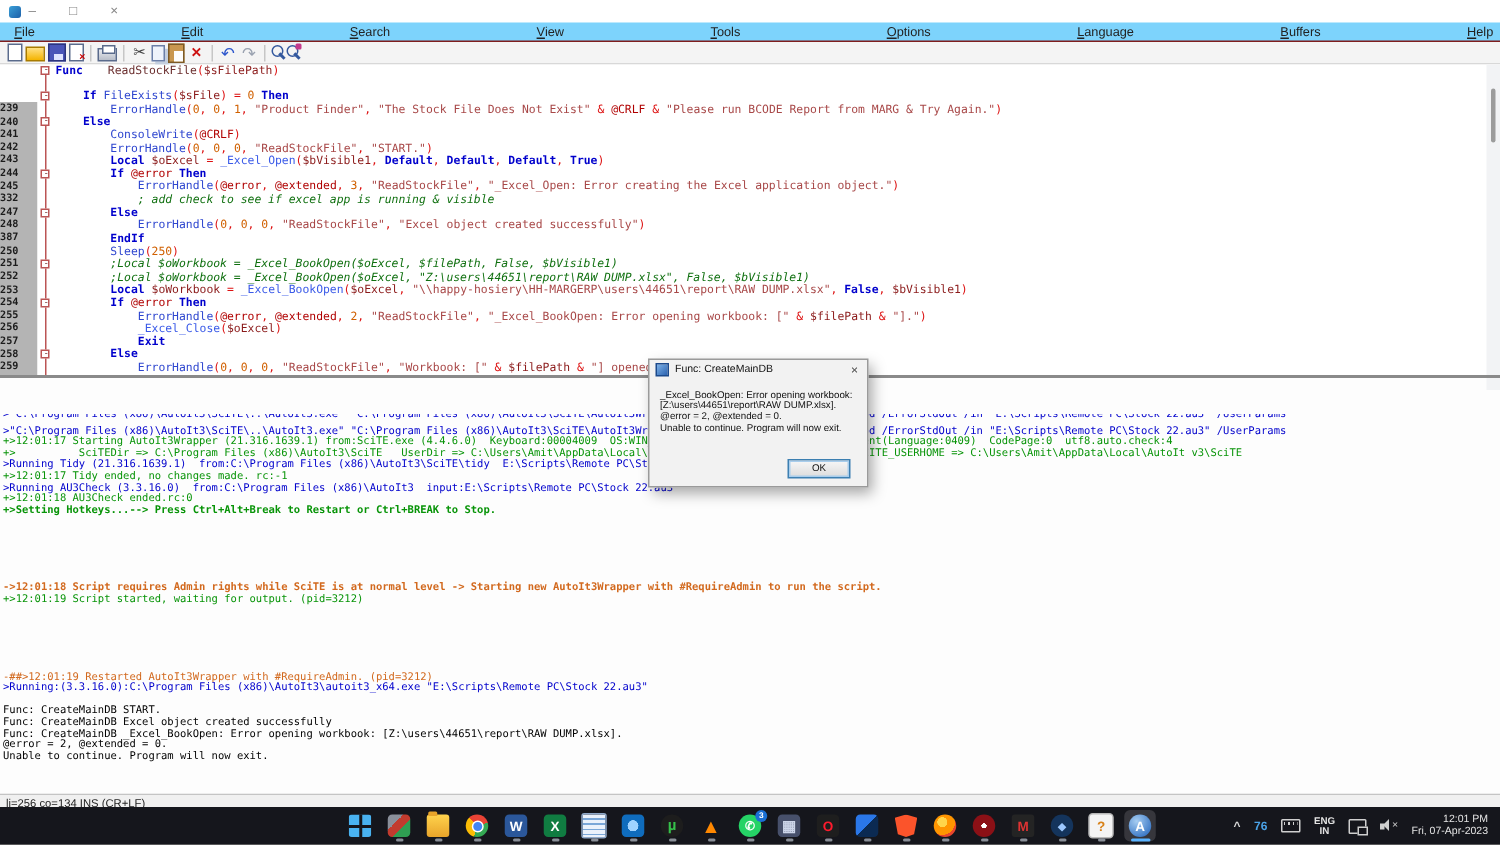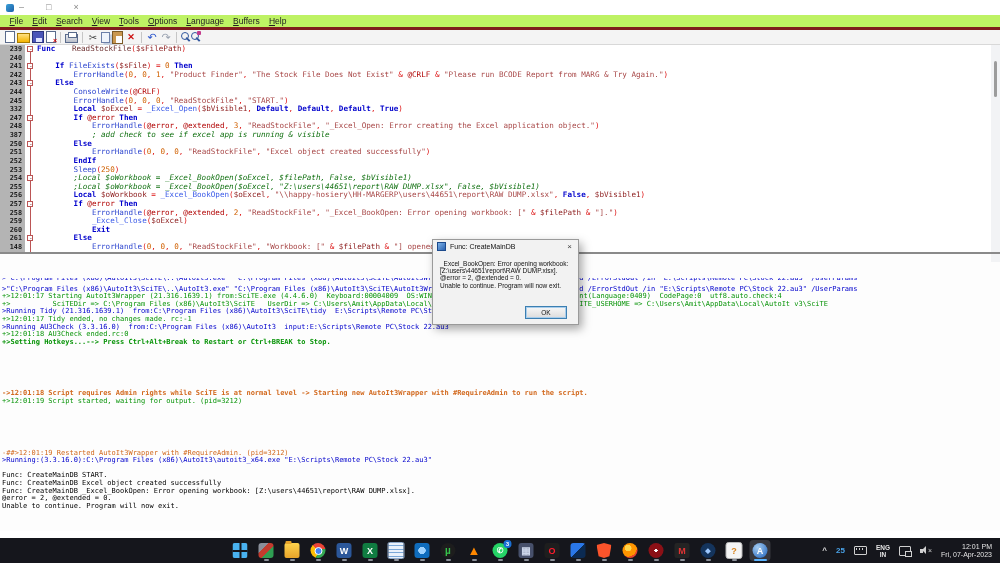--- a/index.html
+++ b/index.html
@@ -7,21 +7,21 @@
   .screen{position:relative;width:1000px;height:563px;background:#fff;}
 
   
   .window{position:absolute;left:0;top:0;width:1000px;height:538px;background:#fff;}
   .titlebar{height:15px;background:#ffffff;display:flex;align-items:center;padding:0 6px;font-size:8.5px;color:#333;}
   .app-icon{width:8px;height:8px;border-radius:2px;background:linear-gradient(135deg,#3aa0d8,#1c5fa8);margin-right:5px;flex:0 0 auto;}
   .title{flex:1;white-space:nowrap;overflow:hidden;}
   .wctl{display:flex;gap:22px;color:#888;font-size:9px;padding-right:8px;}
   .wctl span{cursor:default;line-height:15px;}
 
-  .menubar{height:12px;background:#bef264;display:flex;align-items:center;padding-left:5px;font-size:8.5px;color:#222;border-bottom:3px solid #7f1d1d;}
+  .menubar{height:12px;background:#7dd3fc;display:flex;align-items:center;padding-left:5px;font-size:8.5px;color:#222;border-bottom:1px solid #7f1d1d;justify-content:space-between;}
   .mi{padding:0 4.5px;white-space:nowrap;}
   .mi u{text-decoration:underline;}
 
   .toolbar{height:14px;background:#f4f4f4;display:flex;align-items:center;padding-left:4px;border-bottom:1px solid #d8d8d8;}
   .ti{width:12px;height:12px;margin:0 1px;display:flex;align-items:center;justify-content:center;position:relative;font-size:9px;}
   .t-sep{width:1px;height:11px;background:#c6c6c6;margin:0 3px;}
   .t-new-file{background:#fff;border:1px solid #5a6b8c;width:8px;height:10px;}
   .t-open-file{background:linear-gradient(#ffe082,#f4b400);border:1px solid #a87b00;width:11px;height:8px;margin-top:2px;}
   .t-save-file{background:#4a55b8;border:1px solid #2b347e;width:10px;height:10px;}
   .t-save-file::after{content:"";position:absolute;left:3px;top:6px;width:6px;height:4px;background:#dfe3ff;}
@@ -37,21 +37,21 @@
   .t-undo::before{content:"↶";color:#2b55cc;font-size:11px;}
   .t-redo::before{content:"↷";color:#9aa2b0;font-size:11px;}
   .t-find{border:1.6px solid #33589e;border-radius:50%;width:6px;height:6px;margin-top:-2px;}
   .t-find::after{content:"";position:absolute;width:1.6px;height:5px;background:#33589e;transform:rotate(-45deg);right:-1px;bottom:-3px;}
   .t-replace{border:1.6px solid #33589e;border-radius:50%;width:6px;height:6px;margin-top:-2px;}
   .t-replace::after{content:"";position:absolute;width:1.6px;height:5px;background:#33589e;transform:rotate(-45deg);right:-1px;bottom:-3px;}
   .t-replace::before{content:"";position:absolute;width:4px;height:4px;background:#c43a8c;right:-3px;top:-2px;border-radius:1px;}
 
   
   .editor{position:relative;height:207px;display:flex;background:#fff;overflow:hidden;}
-  .lncol{width:25px;background:#b4b4b4;color:#1c1c1c;font:bold 6.8px "DejaVu Sans Mono",monospace;text-align:right;padding-right:3px;box-sizing:border-box;flex:0 0 auto;}
+  .lncol{width:25px;background:#b4b4b4;color:#1c1c1c;font:bold 6.8px "DejaVu Sans Mono",monospace;padding-right:3px;box-sizing:border-box;flex:0 0 auto;margin-top:25px;}
   .lncol div{height:8.62px;line-height:8.62px;}
   .foldcol{width:12px;background:#fff;flex:0 0 auto;position:relative;}
   .foldcol .vline{position:absolute;left:5px;top:2px;bottom:0;width:1px;background:#b55;}
   .foldcol div.frow{height:8.62px;position:relative;}
   .fbox{position:absolute;left:2px;top:1px;width:6px;height:6px;background:#fff;border:1px solid #b55;box-sizing:border-box;}
   .fbox::before{content:"-";position:absolute;left:1px;top:-2px;font:6px "DejaVu Sans Mono",monospace;color:#733;}
   .codecol{flex:1;font:7.6px "DejaVu Sans Mono",monospace;white-space:pre;overflow:hidden;color:#000;}
   .codecol div{height:8.62px;line-height:8.62px;}
   .c-kw{color:#0000cc;font-weight:bold;}
   .c-fn{color:#2e46cf;}
@@ -263,20 +263,21 @@
           <div class="vthumb"></div>
         </div>
     </div>
 
     <div class="splitter"></div>
 
     <div class="output" id="output">
       <div class="oscroll"></div>
     <div class="oclip"><div class="o-blue">&gt;"C:\Program Files (x86)\AutoIt3\SciTE\..\AutoIt3.exe" "C:\Program Files (x86)\AutoIt3\SciTE\AutoIt3Wrapper\AutoIt3Wrapper.au3" /run /prod /ErrorStdOut /in "E:\Scripts\Remote PC\Stock 22.au3" /UserParams</div></div><div class="o-blue">&gt;"C:\Program Files (x86)\AutoIt3\SciTE\..\AutoIt3.exe" "C:\Program Files (x86)\AutoIt3\SciTE\AutoIt3Wrapper\AutoIt3Wrapper.au3" /run /prod /ErrorStdOut /in "E:\Scripts\Remote PC\Stock 22.au3" /UserParams</div><div class="o-green">+&gt;12:01:17 Starting AutoIt3Wrapper (21.316.1639.1) from:SciTE.exe (4.4.6.0)  Keyboard:00004009  OS:WIN_11/2009  CPU:X64 OS:X64  Environment(Language:0409)  CodePage:0  utf8.auto.check:4</div><div class="o-green">+&gt;          SciTEDir =&gt; C:\Program Files (x86)\AutoIt3\SciTE   UserDir =&gt; C:\Users\Amit\AppData\Local\AutoIt v3\SciTE\AutoIt3Wrapper   SCITE_USERHOME =&gt; C:\Users\Amit\AppData\Local\AutoIt v3\SciTE</div><div class="o-blue">&gt;Running Tidy (21.316.1639.1)  from:C:\Program Files (x86)\AutoIt3\SciTE\tidy  E:\Scripts\Remote PC\Stock 22.au3</div><div class="o-green">+&gt;12:01:17 Tidy ended, no changes made. rc:-1</div><div class="o-blue">&gt;Running AU3Check (3.3.16.0)  from:C:\Program Files (x86)\AutoIt3  input:E:\Scripts\Remote PC\Stock 22.au3</div><div class="o-green">+&gt;12:01:18 AU3Check ended.rc:0</div><div class="o-green o-b">+&gt;Setting Hotkeys...--&gt; Press Ctrl+Alt+Break to Restart or Ctrl+BREAK to Stop.</div><div class="o-orange o-b">-&gt;12:01:18 Script requires Admin rights while SciTE is at normal level -&gt; Starting new AutoIt3Wrapper with #RequireAdmin to run the script.</div><div class="o-green">+&gt;12:01:19 Script started, waiting for output. (pid=3212)</div><div class="o-orange">-##&gt;12:01:19 Restarted AutoIt3Wrapper with #RequireAdmin. (pid=3212)</div><div class="o-blue">&gt;Running:(3.3.16.0):C:\Program Files (x86)\AutoIt3\autoit3_x64.exe "E:\Scripts\Remote PC\Stock 22.au3"</div><div class="o-black"> </div><div class="o-black">Func: CreateMainDB START.</div><div class="o-black">Func: CreateMainDB Excel object created successfully</div><div class="o-black">Func: CreateMainDB _Excel_BookOpen: Error opening workbook: [Z:\users\44651\report\RAW DUMP.xlsx].</div><div class="o-black">@error = 2, @extended = 0.</div><div class="o-black">Unable to continue. Program will now exit.</div></div>
 
+    <div class="statusbar">li=256 co=134 INS (CR+LF)</div>
   </div>
 
   <div class="dialog">
     <div class="dtitle">
       <span class="dico"></span>
       <span class="dtext">Func: CreateMainDB</span>
       <span class="dclose">×</span>
     </div>
     <div class="dbody">
       <div>_Excel_BookOpen: Error opening workbook:</div>
@@ -368,21 +369,21 @@
           <div class="tbi ic-help-file">?</div>
           <i class="run"></i>
         </div>
         <div class="tbtn active">
           <div class="tbi ic-autoit">A</div>
           <i class="run"></i>
         </div>
       </div>
     <div class="tray">
       <span class="chev">^</span>
-      <span class="speed">25</span>
+      <span class="speed">76</span>
       <span class="kbd"></span>
       <span class="lang">
         <span>ENG</span>
         <span>IN</span>
       </span>
       <span class="mon"></span>
       <span class="spk">
           <span class="spkx">×</span>
         </span>
       <span class="clock">

